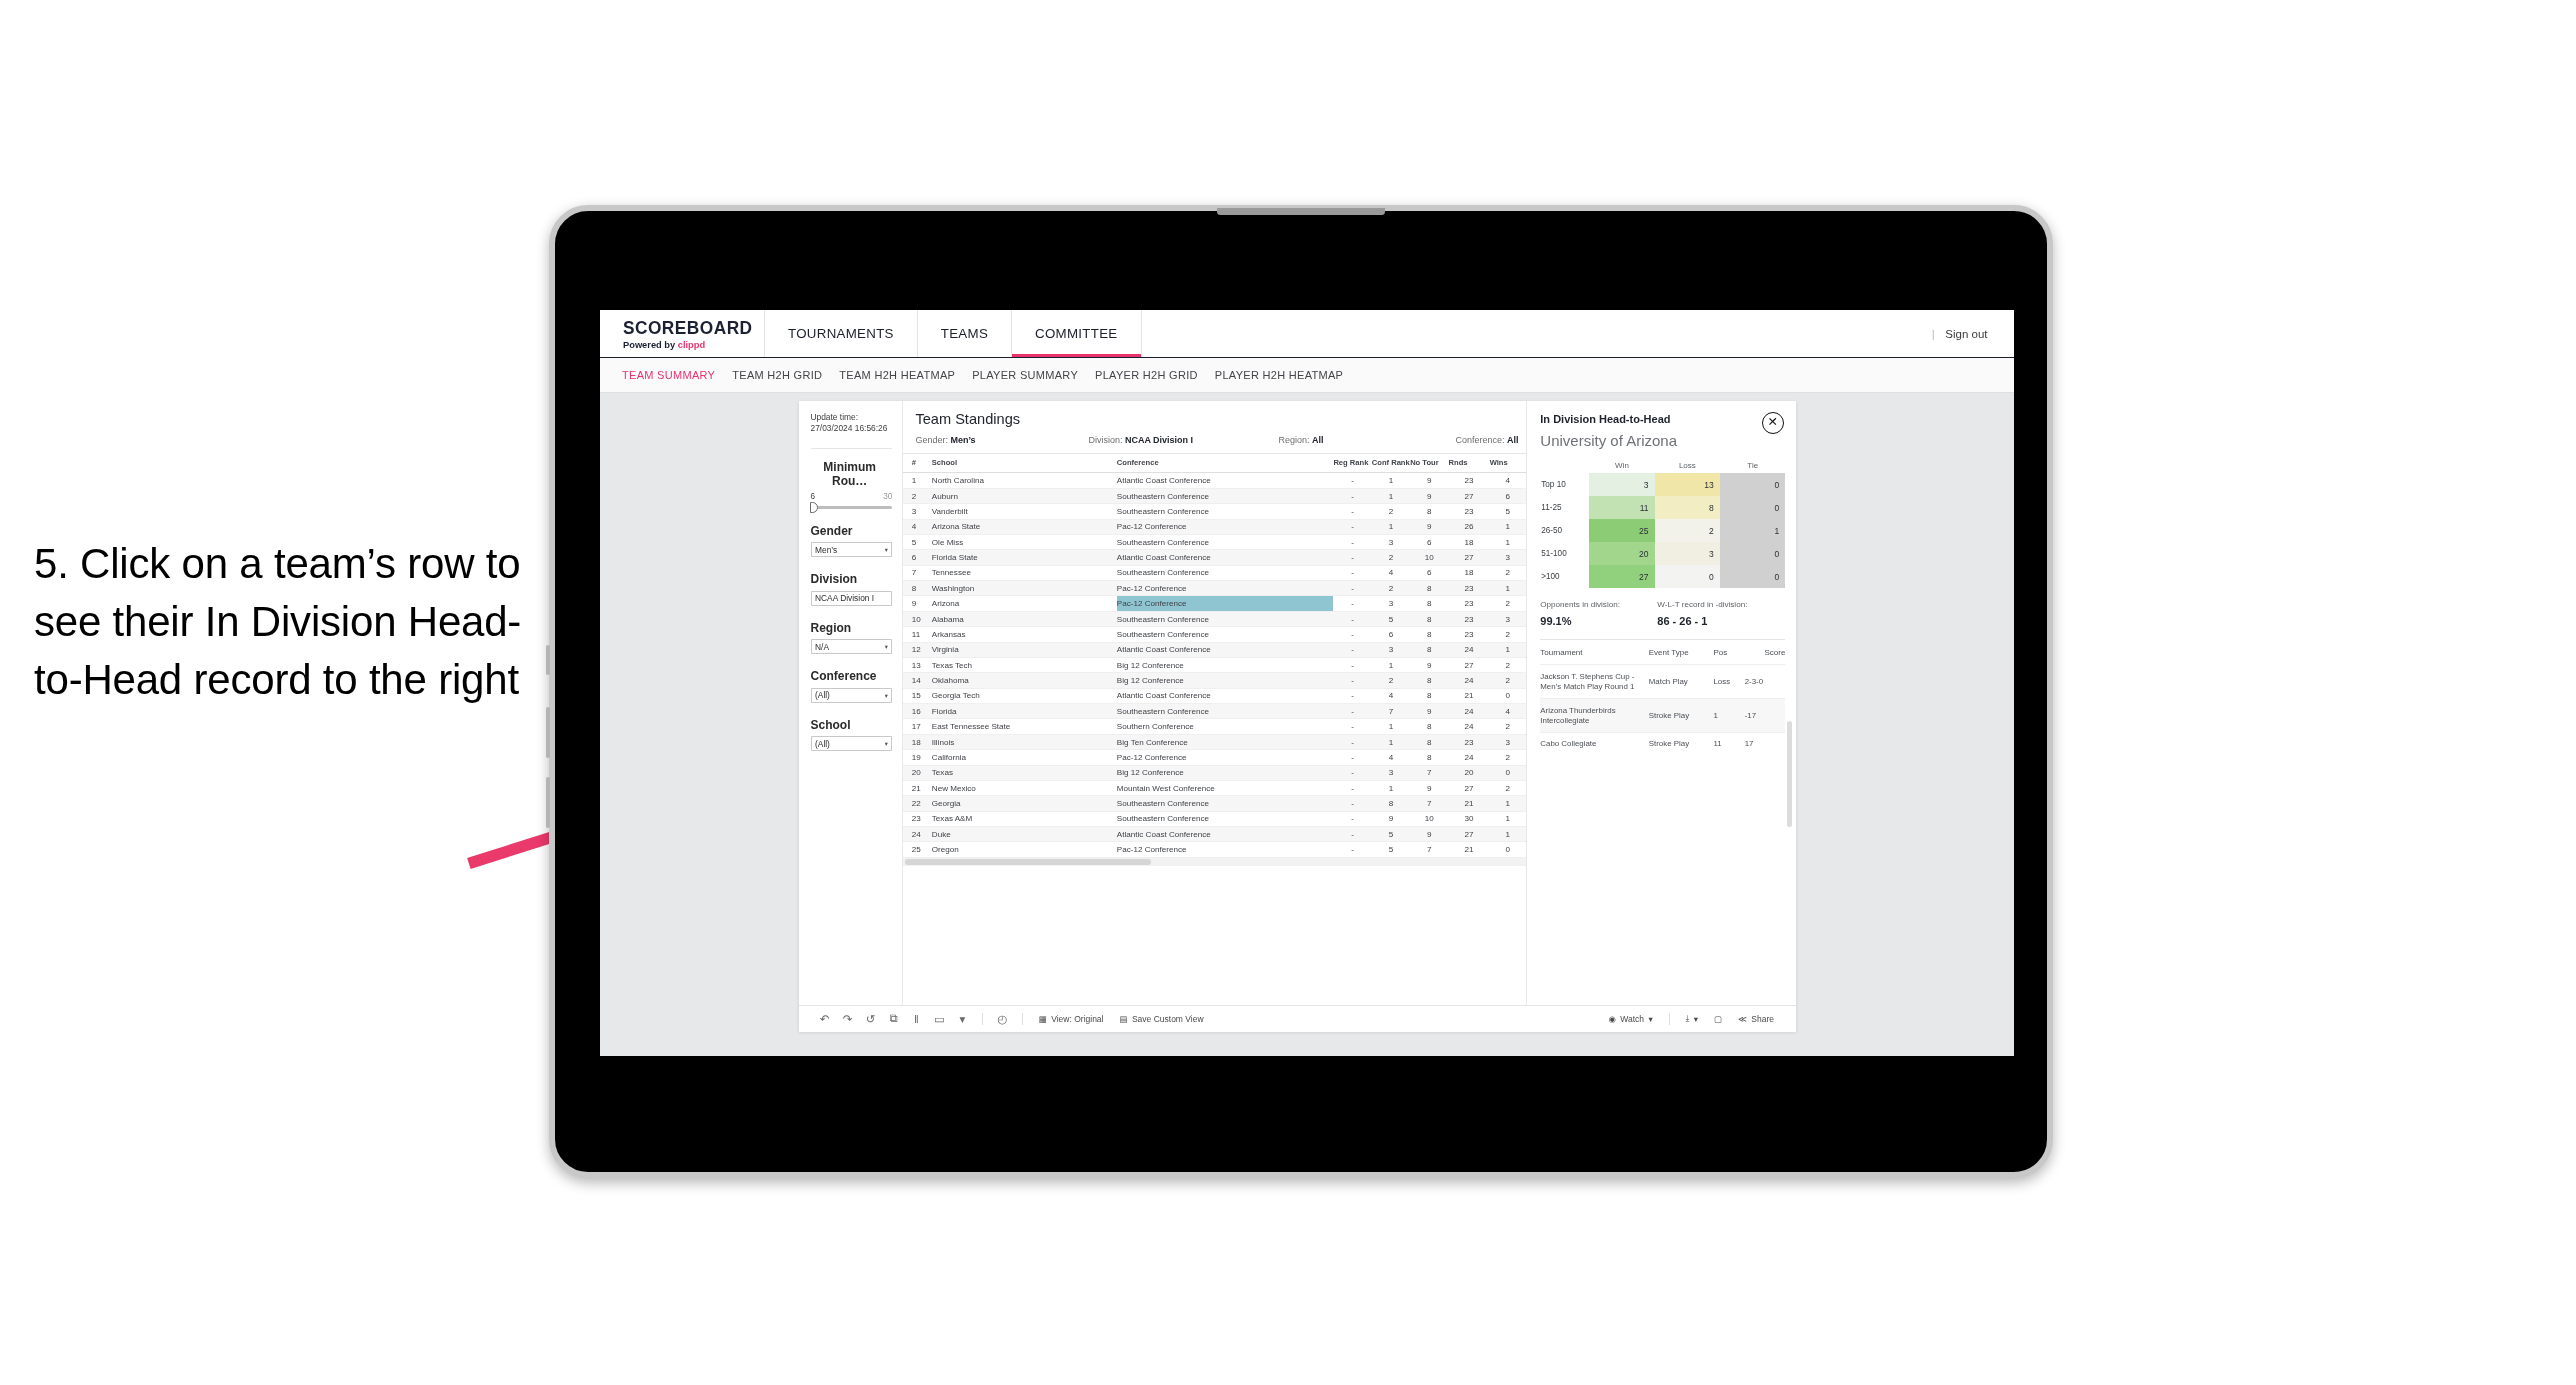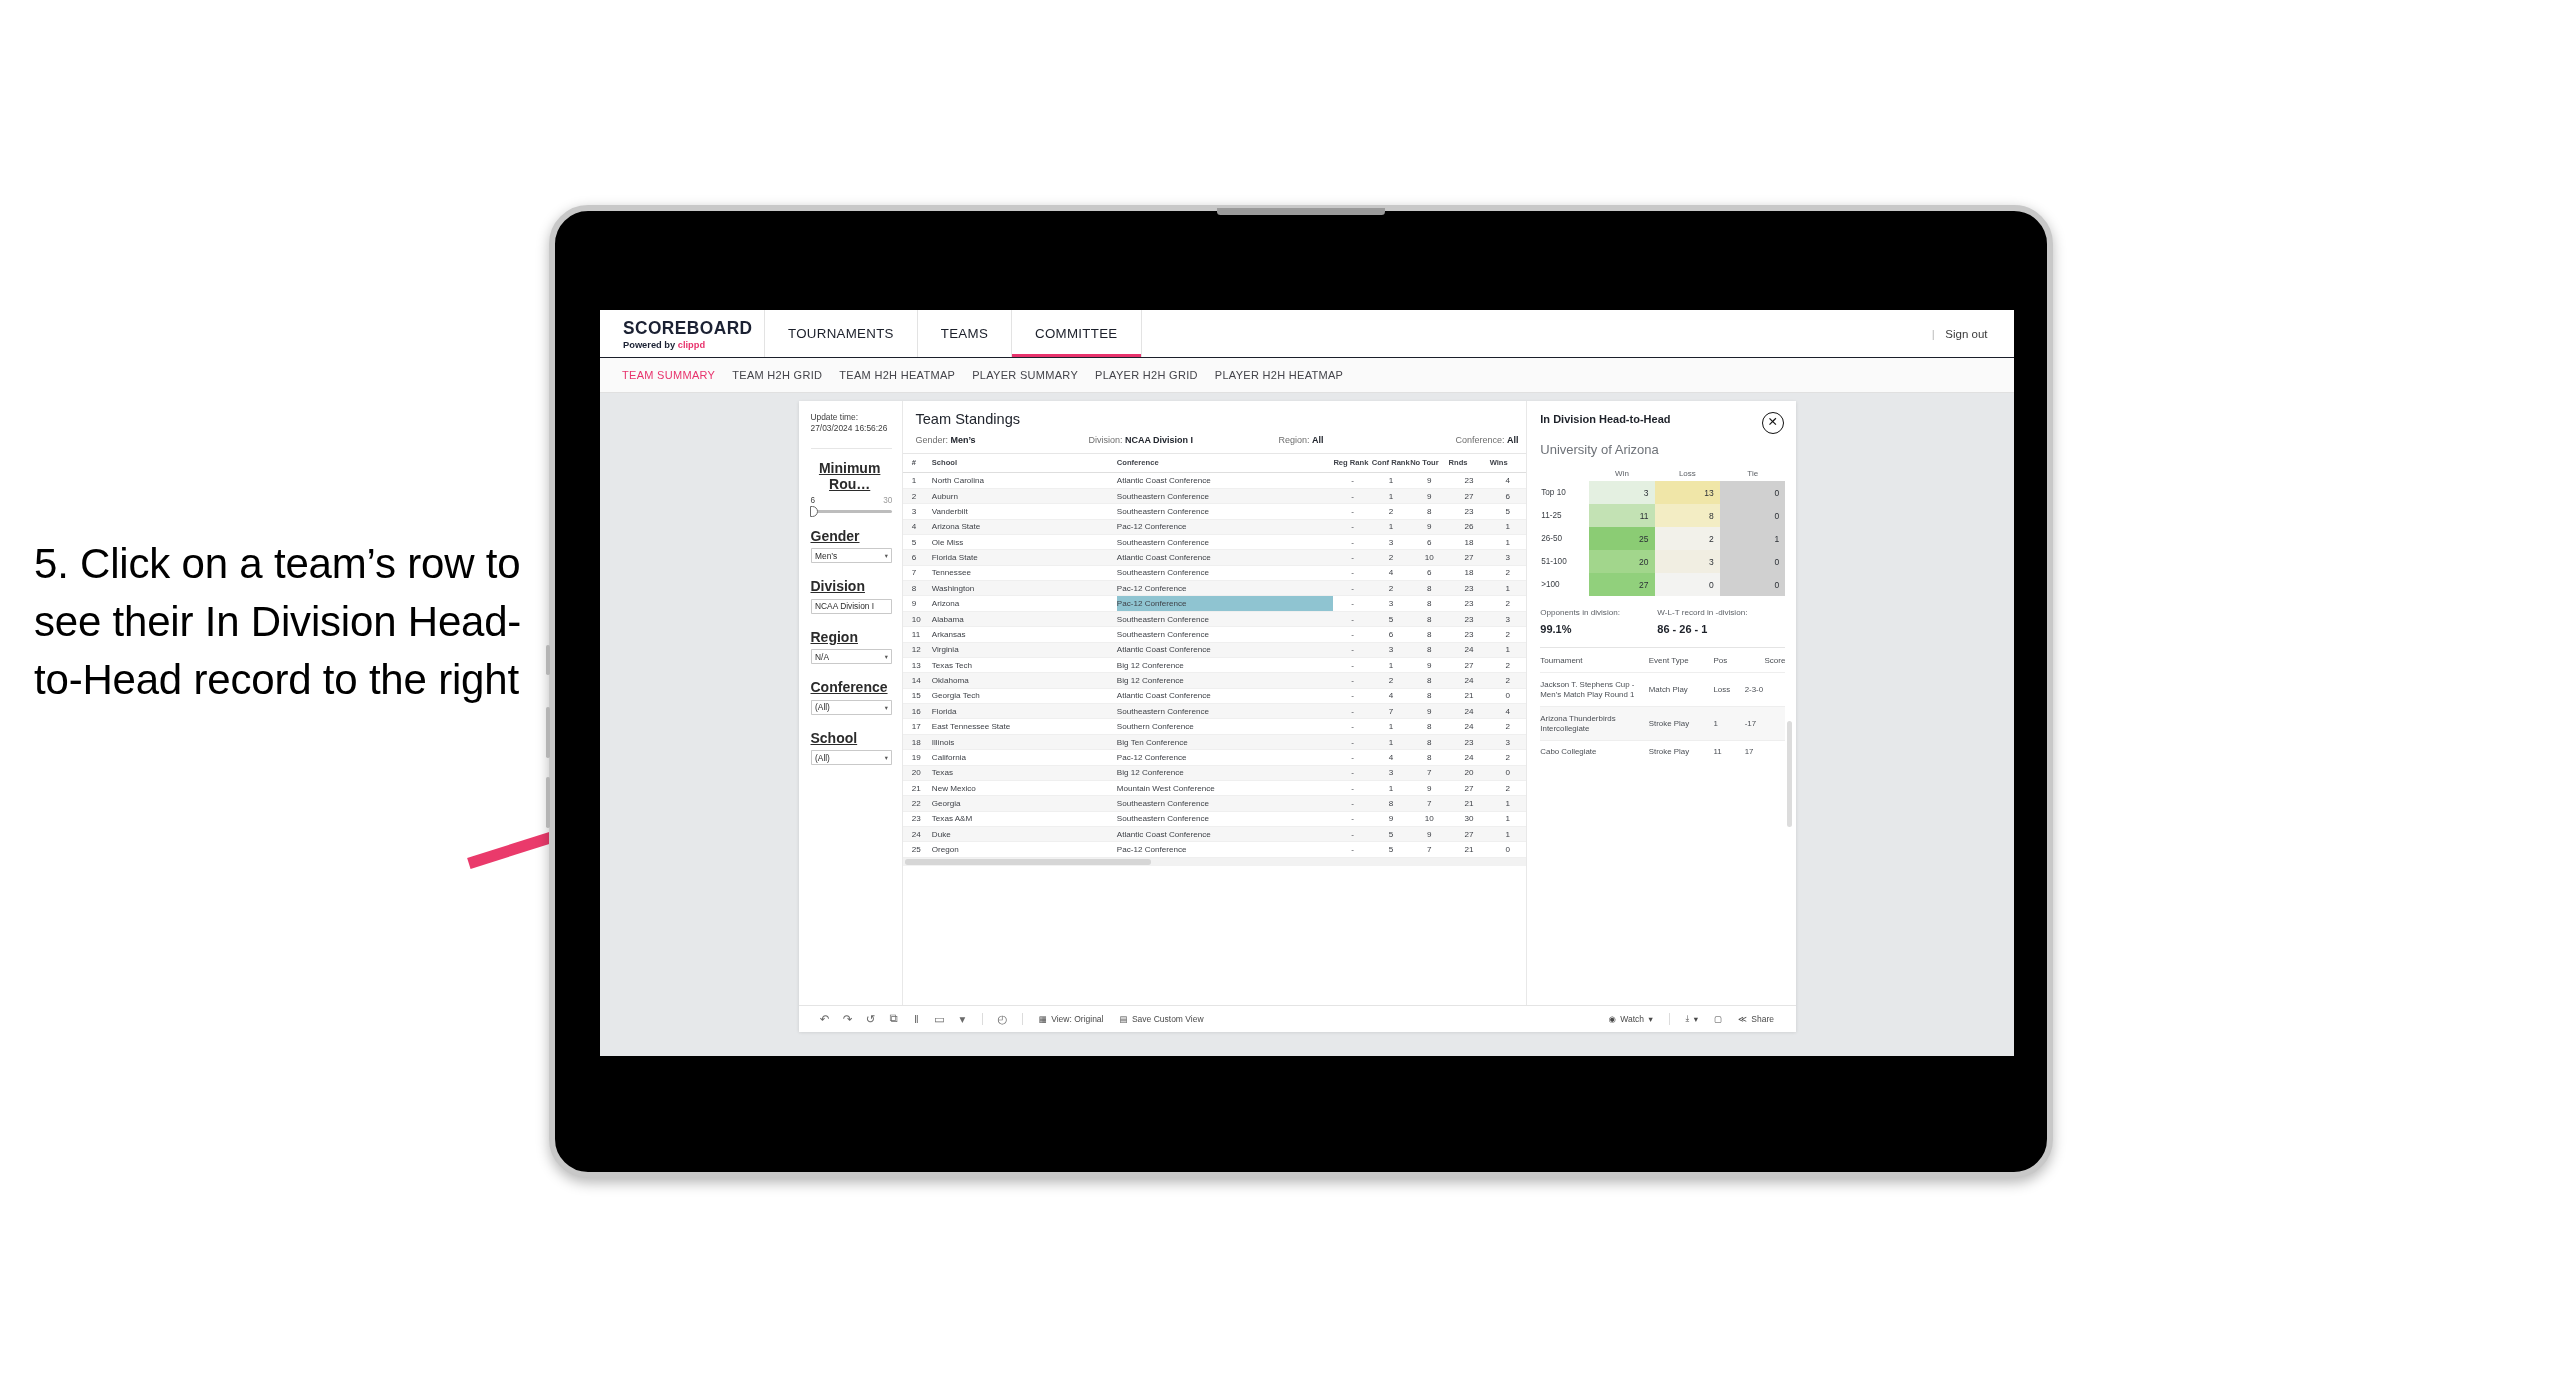--- a/index.html
+++ b/index.html
@@ -81,21 +81,21 @@
     background:#fff; box-shadow:0 0.9px 3.5px rgba(0,0,0,0.13);
     display:flex; flex-direction:column;
   }
   #viz-body { flex:1; display:flex; overflow:hidden; }
 
   
   #filters { width:104px; border-right:0.9px solid #e8e8e8; padding:10.6px 9.7px 0 11.5px; }
   .upd-label { font-size:8.4px; color:#3d3d3d; line-height:1.35; }
   .filt-div { height:0.9px; background:#e6e6e6; margin:14px 0 10.6px 0; }
   .filt-block { margin-bottom:15px; }
-  .filt-title { font-size:14px; font-weight:bold; color:#2b2b2b; margin-bottom:4.4px;text-decoration:underline; }
+  .filt-title { font-size:12px; font-weight:bold; color:#2b2b2b; margin-bottom:4.4px; }
   .filt-title.center { text-align:center; padding-right:3.5px; }
   .slider-nums { display:flex; justify-content:space-between; font-size:8.2px; color:#3d3d3d; margin-bottom:2.7px; }
   .slider-nums .max { color:#9a9a9a; }
   .slider-track { position:relative; height:3.5px; background:#bdbdbd; border-radius:1.8px; margin-top:4.4px; }
   .slider-knob { position:absolute; left:-0.9px; top:-3.5px; width:8px; height:10.6px;
                  background:#fff; border:1.2px solid #6b6b6b; border-radius:0 6.2px 6.2px 0; }
   .select {
     height:15px; border:0.9px solid #c9c9c9; background:#fff; border-radius:0.9px;
     display:flex; align-items:center; padding:0 3.5px; font-size:8.4px; color:#2b2b2b;
     justify-content:space-between;
@@ -129,21 +129,21 @@
   .c-wins { width:26.5px; text-align:center; }
   td.hl { background:#8fc4d1; color:#1e2227; }
   tr.alt td { background:#f6f6f6; }
   #hscroll { height:8px; background:#f2f2f2; margin:0; position:relative; }
   #hscroll .thumb { position:absolute; left:1.8px; top:0.9px; width:246px; height:6.2px;
                     background:#d6d6d6; border-radius:2.7px; }
 
   
   #h2h { width:270px; border-left:0.9px solid #e8e8e8; padding:12.4px 10.6px 0 13.3px; position:relative; }
   #h2h-title { font-size:11px; font-weight:bold; color:#1e222a; }
-  #h2h-sub { font-size:13px; color:#6e7278; margin-top:17px; }
+  #h2h-sub { font-size:15px; color:#6e7278; margin-top:7px; }
   #close-btn {
     position:absolute; right:12.4px; top:10.6px; width:22px; height:22px;
     border:1.9px solid #111; border-radius:50%; display:flex; align-items:center;
     justify-content:center; font-size:12.4px; color:#111; line-height:1;
   }
   table.h2h { width:100%; border-collapse:collapse; margin-top:11.5px; table-layout:fixed; }
   table.h2h th { font-size:8px; color:#5d6167; font-weight:normal; padding-bottom:3.5px; text-align:center; }
   table.h2h th.rowlab { width:49px; }
   table.h2h td { font-size:8.5px; color:#2c3036; text-align:right; padding:6.2px 6.2px 6.2px 0; height:23px; }
   table.h2h td.rowlab { text-align:left; color:#3d4147; padding-left:0.9px; font-size:8.2px; }

